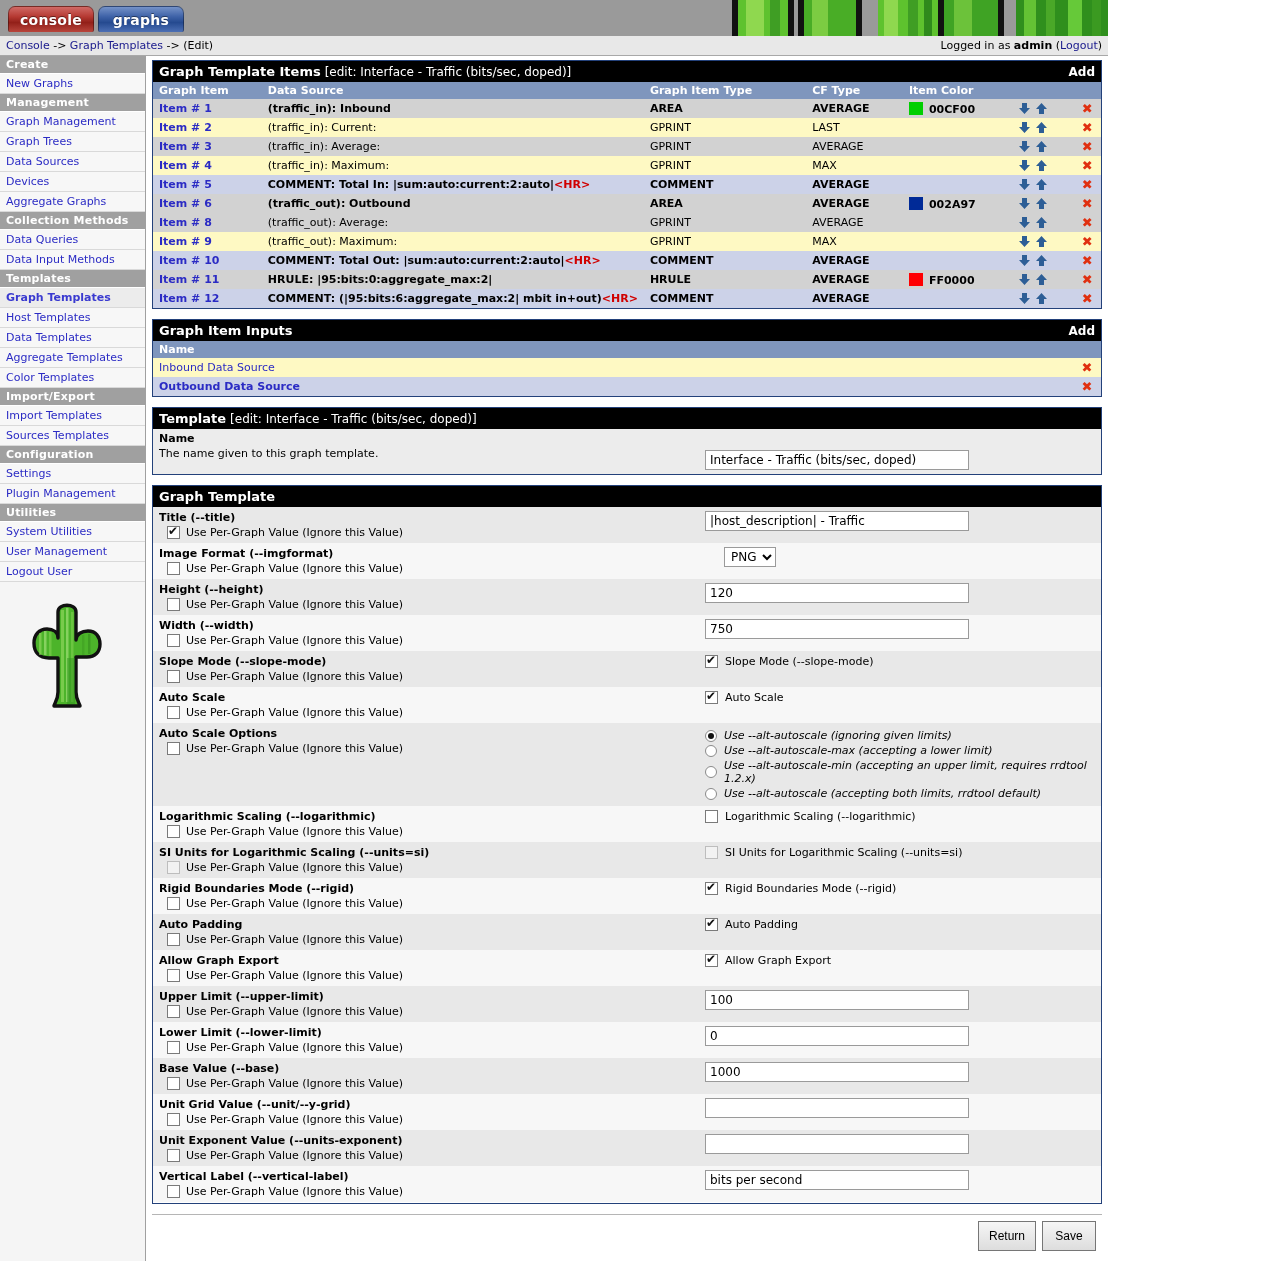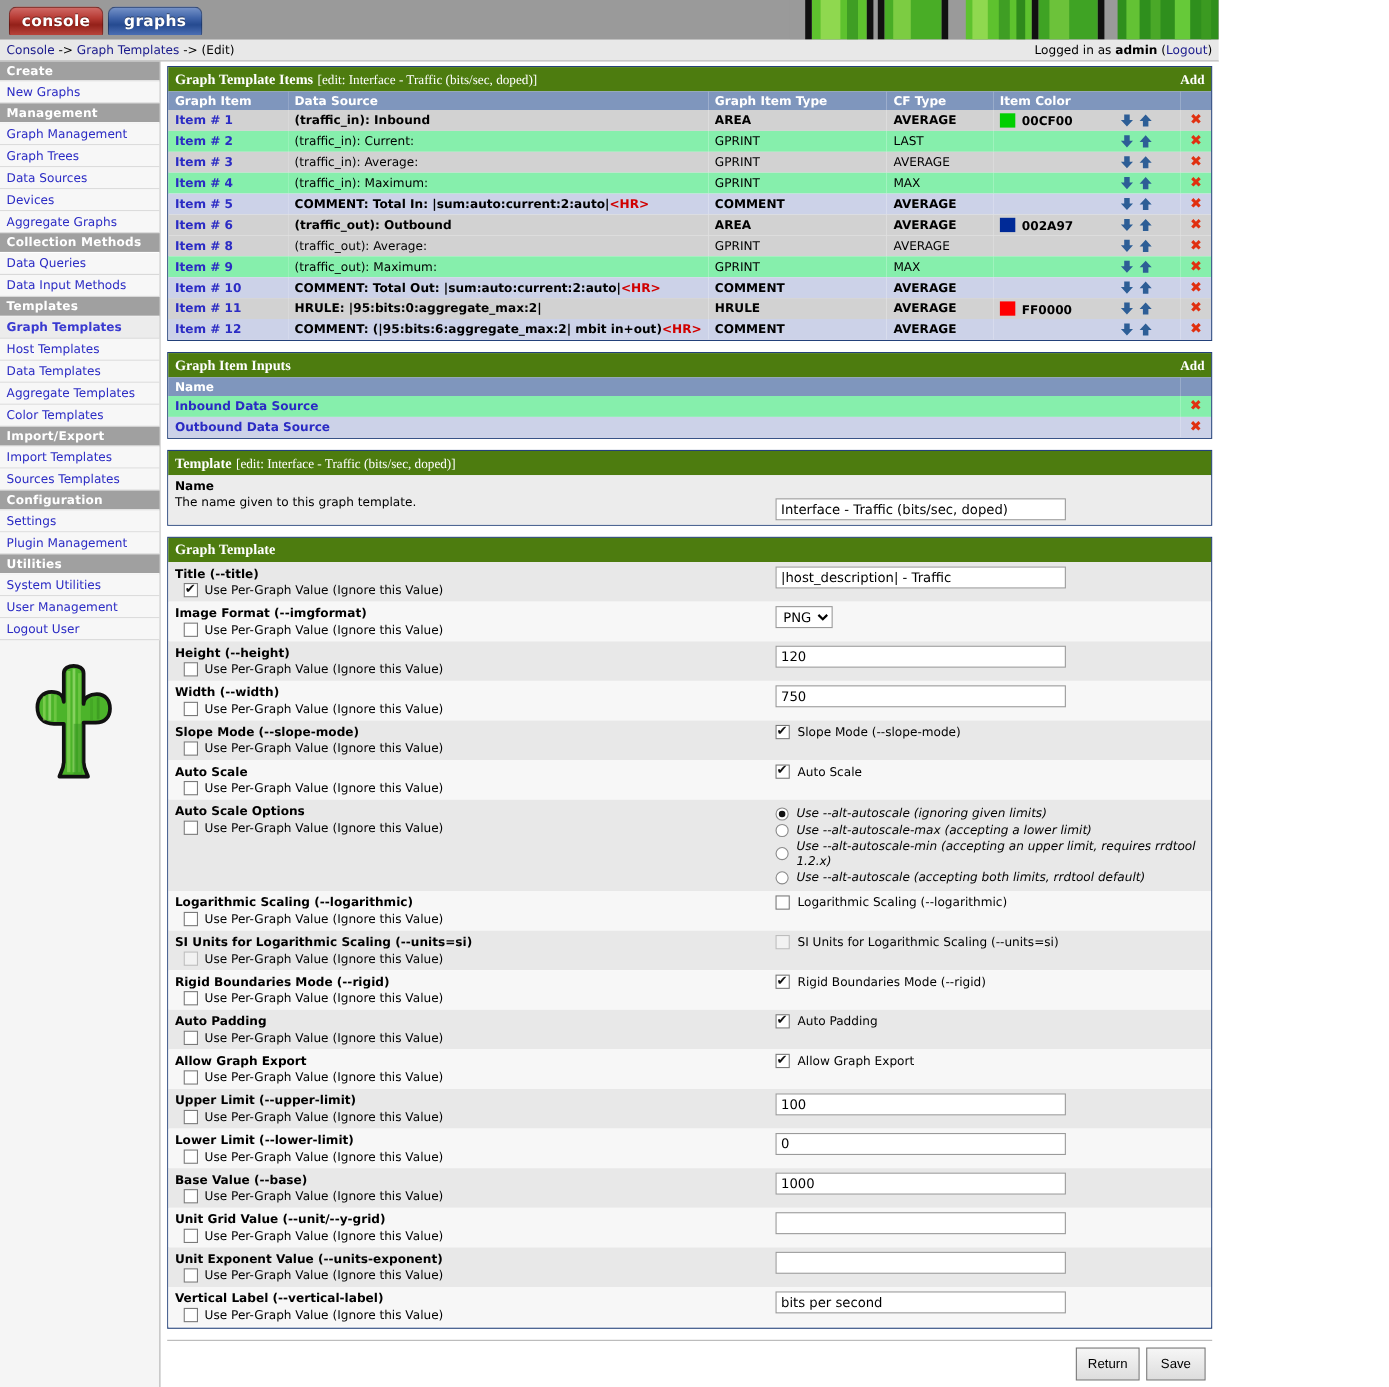--- a/index.html
+++ b/index.html
@@ -83,46 +83,46 @@
 
   .content {
     flex: 1;
     padding: 4px 6px 0 6px;
     background: #fff;
   }
 
   
   .panel { border: 1px solid #23417a; margin-bottom: 10px; background:#fff; }
   .panel-title {
-    background: #4d7c0f;
+    background: #000000;
     color: #fff;
     padding: 3px 6px;
     font-size: 12px;
-    display: flex; align-items: center; font-family: Liberation Serif, serif;
+    display: flex; align-items: center;
   }
   .panel-title .t-main { font-weight: bold; font-size: 13px; }
   .panel-title .t-sub { font-weight: normal; font-size: 12px; margin-left: 4px; }
   .panel-title .spacer { flex: 1; }
   .panel-title .add { color:#fff; font-weight: bold; text-decoration: none; font-size: 12px; }
 
   table.grid { width: 100%; border-collapse: collapse; }
   table.grid th {
     background: #7f96bd; color: #fff;
     text-align: left; font-weight: bold; font-size: 11px;
     padding: 2px 6px;
     white-space: nowrap;
   }
   table.grid td {
     padding: 2px 6px;
     font-size: 11px;
     vertical-align: middle;
     white-space: nowrap;
   }
   tr.r-a td { background: #d2d2d2; }
-  tr.r-b td { background: #86efac; }
+  tr.r-b td { background: #fef9c3; }
   tr.r-hl td { background: #ccd2e8; }
   td.c-item a { color:#2b2bc4; text-decoration:none; font-weight:bold; }
   td.bold { font-weight: bold; }
   .hr-tag { color:#d00000; font-weight:bold; }
   .swatch { display:inline-block; width:14px; height:13px; vertical-align:-2px; margin-right:6px; border:0; }
   .arrows { white-space: nowrap; }
   .arr { display:inline-block; width:13px; height:13px; vertical-align:-2px; margin:0 2px; cursor:pointer; }
   .xdel { color:#e03010; font-weight:bold; font-size:13px; cursor:pointer; }
 
   td.col-type { width: 168px; }
@@ -172,21 +172,21 @@
     background: #fff;
     padding: 2px 4px;
     font-family: "DejaVu Sans", "Liberation Sans", sans-serif;
     font-size: 12px;
     height: 20px;
     width: 264px;
   }
   select.sel {
     border: 1px solid #9a9a9a; background:#fff;
     font-family: "DejaVu Sans", "Liberation Sans", sans-serif;
-    font-size: 12px; height: 20px; padding: 1px 2px;
+    font-size: 12px; height: 20px; padding: 1px 2px; margin-left: 19px;
   }
   .chkline { display:flex; align-items:center; gap:7px; }
   .chkline span { font-size: 11px; }
 
   
   .namerow { display:flex; background:#ececec; align-items:flex-start; }
   .namerow .l { width:550px; flex:0 0 550px; padding: 3px 0 4px 6px; }
   .namerow .r { flex:1; padding: 21px 6px 4px 2px; }
 
   .btnbar {
@@ -488,21 +488,21 @@
         </div>
         <table class="grid">
           <thead>
             <tr>
               <th>Name</th>
               <th></th>
             </tr>
           </thead>
           <tbody id="inputs-body">
               <tr class="r-b">
-                <td><a href="#" style="color: rgb(43, 43, 196); text-decoration: none; font-weight: bold;">Inbound Data Source</a></td>
+                <td><a href="#" style="color: rgb(43, 43, 196); text-decoration: none; font-weight: normal;">Inbound Data Source</a></td>
                 <td class="col-del"><span class="xdel">✖</span></td>
               </tr>
               <tr class="r-hl">
                 <td><a href="#" style="color: rgb(43, 43, 196); text-decoration: none; font-weight: bold;">Outbound Data Source</a></td>
                 <td class="col-del"><span class="xdel">✖</span></td>
               </tr>
             </tbody>
         </table>
       </div>
 

